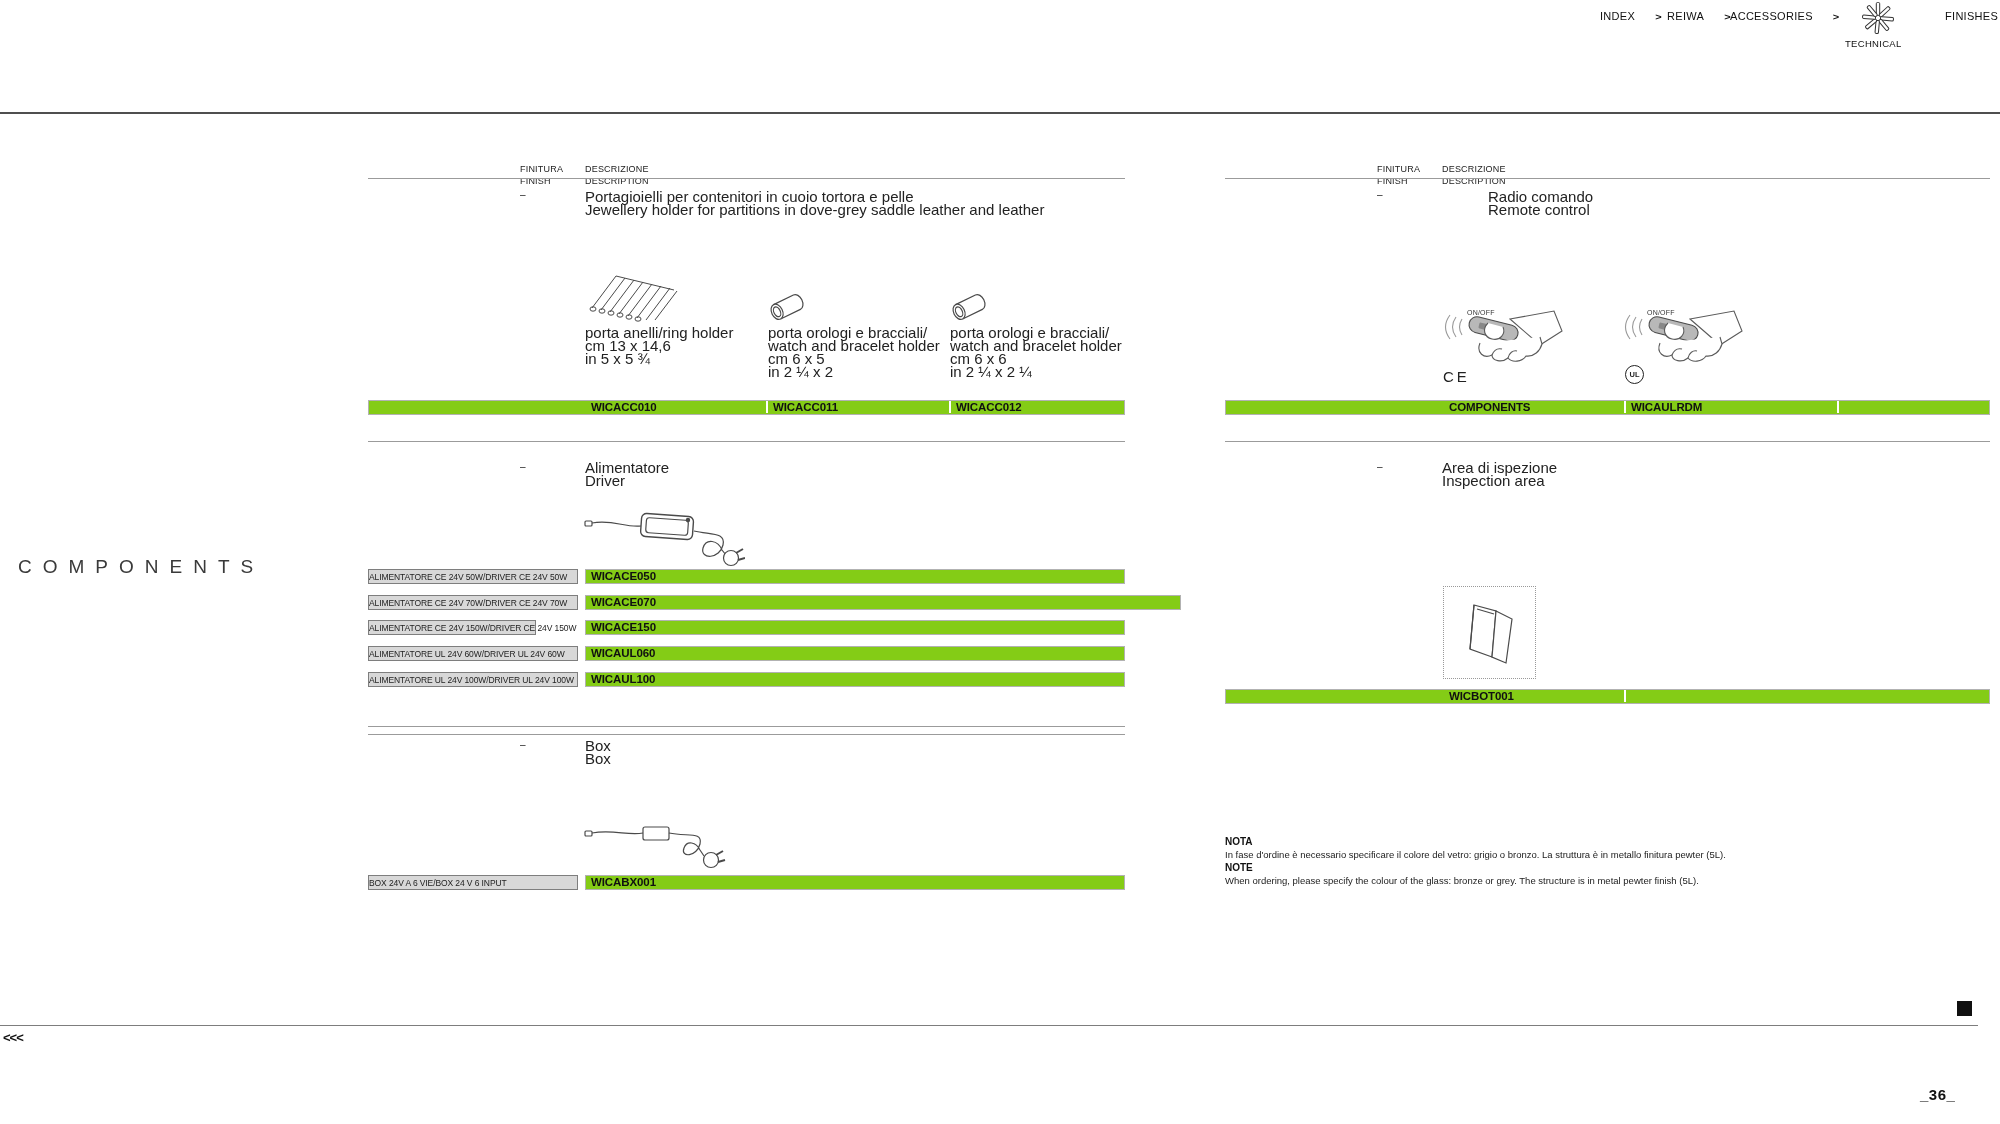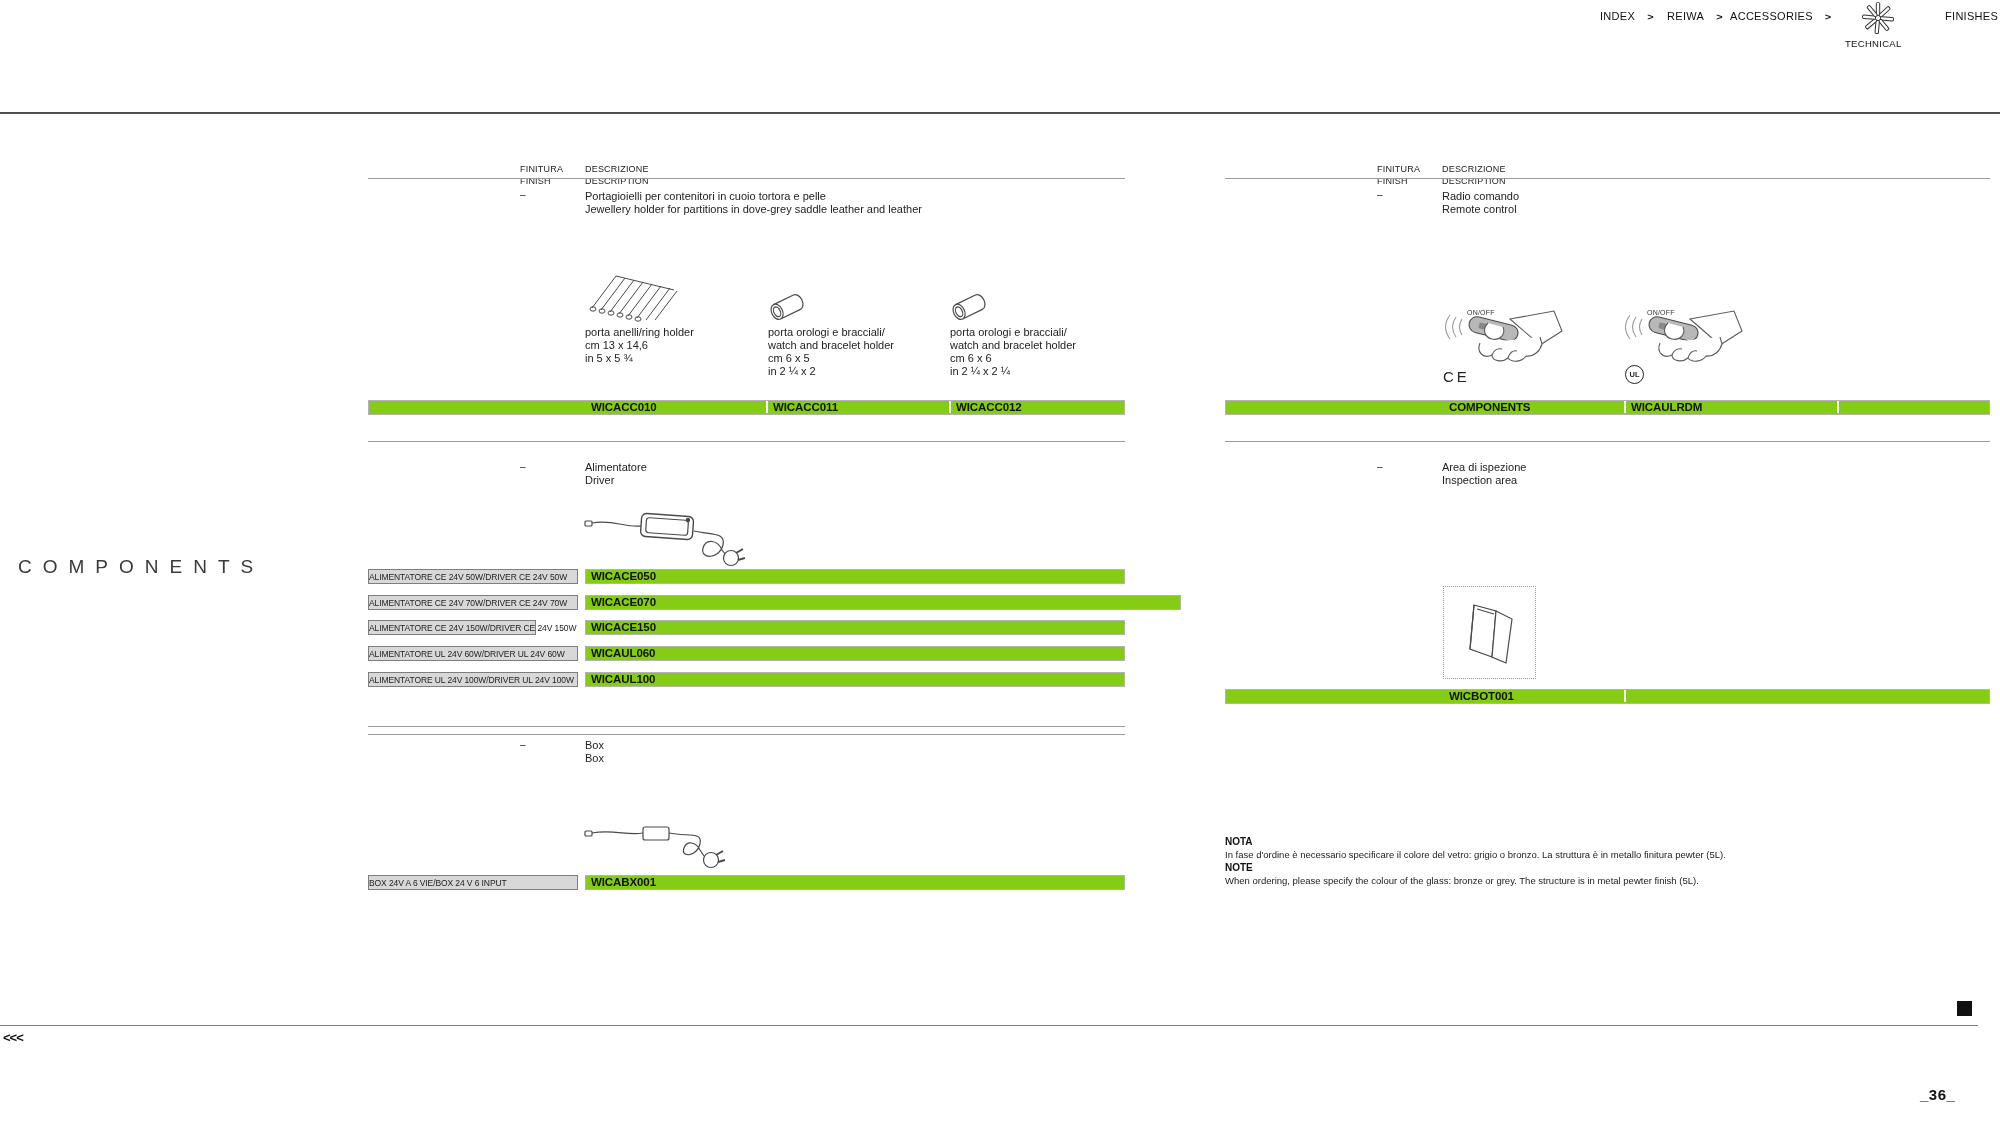--- a/index.html
+++ b/index.html
@@ -1,27 +1,27 @@
 <!DOCTYPE html>
 <html><head>
 <meta charset="utf-8">
 <style>
   *{margin:0;padding:0;box-sizing:border-box}
   html,body{background:#fff}
   body{font-family:"Liberation Sans","DejaVu Sans",sans-serif;color:#1c1c1c}
   .page{position:relative;width:2000px;height:1124px;background:#fff;overflow:hidden}
   .abs{position:absolute}
-  .nav-link{font-size:11px;letter-spacing:.3px;color:#111;display:flex;gap:12px;align-items:baseline;white-space:nowrap}
+  .nav-link{font-size:11px;letter-spacing:.3px;color:#111;display:flex;gap:20px;align-items:baseline;white-space:nowrap}
   .nav-arrow{font-weight:700;font-size:11px;transform:scaleY(.9)}
   .tech-label{font-size:9.5px;letter-spacing:.3px;color:#111}
   .hdr{font-size:9px;line-height:12px;letter-spacing:.2px;color:#222;white-space:pre}
   .rule{background:#9b9b9b;height:1px}
   .rule-dark{background:#4f4f4f;height:2px}
   .dash{font-size:10px;color:#222}
-  .desc{font-size:11px;line-height:13px;color:#222;white-space:nowrap}
+  .desc{font-size:15px;line-height:13px;color:#222;white-space:nowrap}
   .band{background:#84cc16;border:1px solid #b2b2b2;display:flex;align-items:flex-start}
   .cell{display:flex;align-items:center;border-right:2px solid #fff}
   .cell:last-child{border-right:none}
   .code{font-weight:700;font-size:11.5px;letter-spacing:-.1px;color:#101010;padding-left:5px;white-space:nowrap}
   .rowlabel{background:#d8d8d8;border:1px solid #7e7e7e;display:flex;align-items:center;font-size:8.5px;letter-spacing:-.1px;color:#222;white-space:nowrap}
   .components{font-size:19px;letter-spacing:11px;color:#3a3a3a;font-weight:500;white-space:nowrap}
   .note-title{font-weight:700;font-size:10px;line-height:13px;color:#111}
   .note-body{font-size:9.5px;line-height:13px;color:#222;white-space:nowrap}
   .onoff{font-size:7px;letter-spacing:.2px;color:#333}
   .ce{font-size:15px;letter-spacing:3px;color:#222;font-weight:500}
@@ -249,21 +249,21 @@
 
   <div class="abs hdr" style="left:1377px;top:139px">
     <div>FINITURA</div><div>FINISH</div>
   </div>
   <div class="abs hdr" style="left:1442px;top:139px">
     <div>DESCRIZIONE</div><div>DESCRIPTION</div>
   </div>
   <div class="abs rule" style="left:1225px;top:178px;width:765px"></div>
 
   <div class="abs dash" style="left:1377px;top:189px">–</div>
-  <div class="abs desc" style="left:1442px;top:190px">
+  <div class="abs desc" style="left:1488px;top:190px">
     <div>Radio comando</div>
       <div>Remote control</div>
   </div>
 
   <div class="abs onoff" style="left:1467px;top:309px">ON/OFF</div>
   <div class="abs" style="left:1436px;top:303px">
     <svg width="130" height="64" viewBox="0 0 130 64" fill="none" stroke="#5a5a5a" stroke-width="1.1">
       <path d="M14,12 Q5,24 14,36" stroke="#9a9a9a"></path>
       <path d="M20,14 Q13,24 20,34" stroke="#9a9a9a"></path>
       <path d="M26,16 Q21,24 26,32" stroke="#9a9a9a"></path>

